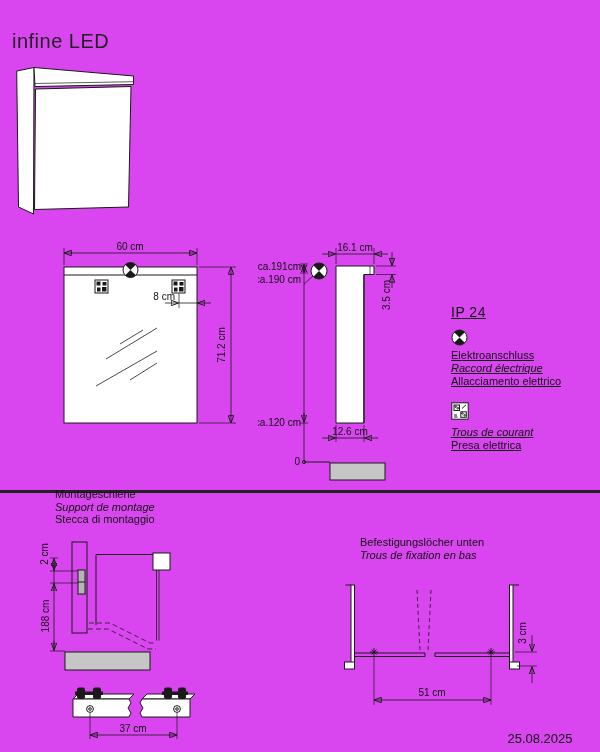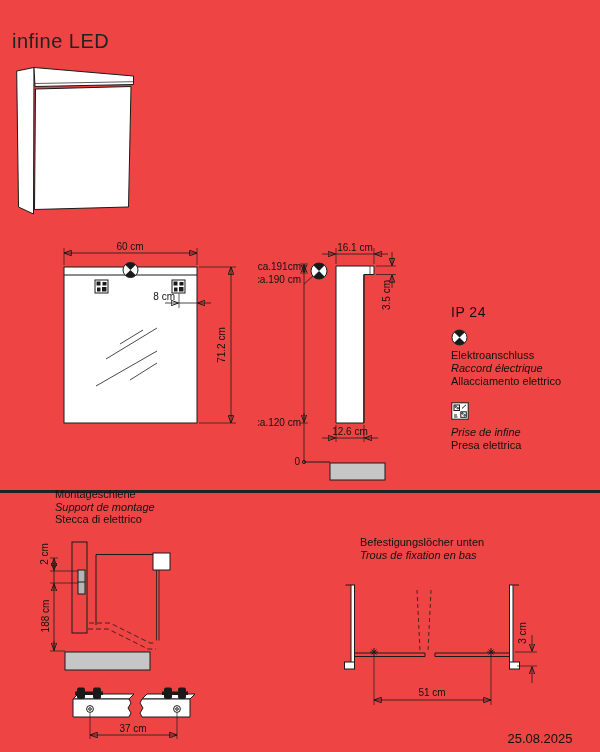--- a/index.html
+++ b/index.html
@@ -1,28 +1,28 @@
 <!DOCTYPE html>
 <html><head>
 <meta charset="utf-8">
 <style>
   html,body{margin:0;padding:0;background:#fff;}
-  .page{position:relative;width:600px;height:752px;background:#ef4444;overflow:hidden;
+  .page{position:relative;width:600px;height:752px;background:#d946ef;overflow:hidden;
         font-family:"Liberation Sans",sans-serif;color:#111;}
   .abs{position:absolute;}
   .title{font-size:20px;letter-spacing:.5px;color:#222;}
   svg line,svg path,svg rect,svg polygon,svg circle{stroke:#1a1a1a;fill:none;stroke-width:1;}
   svg text{fill:#111;stroke:none;font-family:"Liberation Sans",sans-serif;font-size:10px;}
   .thin{stroke-width:.7;}
   .dim{stroke-width:.8;}
   .f-white{fill:#fff;}
   .f-dark{fill:#1a1a1a;stroke:none;}
   .f-gray{fill:#c6c6c6;}
   .f-rail{fill:#b5b5b5;}
-  .legend{font-size:11px;line-height:13px;}
+  .legend{font-size:11px;line-height:13px;text-decoration:underline;}
   .legend .ip{font-size:14px;letter-spacing:.5px;margin-bottom:10px;}
   .it{font-style:italic;}
   .lblblock{font-size:11px;line-height:12.6px;}
   .divider{background:#222;}
   .date{font-size:13px;text-align:center;}
 </style>
 </head>
 <body>
 
 <div class="page">
@@ -162,31 +162,31 @@
       <circle cx="4.6" cy="4.6" r="0.8" fill="#111" stroke="none"></circle>
       <circle cx="6.8" cy="6.2" r="0.8" fill="#111" stroke="none"></circle>
       <line x1="11" y1="6.5" x2="15" y2="2.8" stroke-width="0.8"></line>
       <rect x="9.8" y="9.8" width="5.5" height="5.5" stroke-width="0.8"></rect>
       <circle cx="11.4" cy="11.4" r="0.8" fill="#111" stroke="none"></circle>
       <circle cx="13.6" cy="13.2" r="0.8" fill="#111" stroke="none"></circle>
       <line x1="3" y1="13" x2="6" y2="13" stroke-width="0.8"></line>
       <line x1="3" y1="15" x2="6.5" y2="15" stroke-width="0.8"></line>
     </svg>
     <div style="margin-top:3px;">
-      <div class="it">Prise de infine</div>
+      <div class="it">Trous de courant</div>
       <div>Presa elettrica</div>
     </div>
   </div>
 
   <div class="abs divider" style="left:0;top:490px;width:600px;height:2.5px;"></div>
 
   <div class="abs lblblock" style="left:55px;top:488px;">
     <div>Montageschiene</div>
     <div class="it">Support de montage</div>
-    <div>Stecca di elettrico</div>
+    <div>Stecca di montaggio</div>
   </div>
 
   <svg class="abs" style="left:36px;top:538px;" width="170" height="152" viewBox="0 0 170 152">
     <rect x="36" y="4" width="15" height="91" fill="url(#hatch)" stroke="none"></rect>
     <rect class="f-rail" x="42" y="32" width="7" height="24" stroke="#333" stroke-width="0.8"></rect>
     <line x1="42" y1="44" x2="49" y2="44" stroke-width="0.6"></line>
 
     <line x1="60" y1="16.5" x2="117" y2="16.5"></line>
     <line x1="60" y1="16.5" x2="60" y2="87"></line>
     <rect class="f-white" x="117" y="15" width="17" height="17"></rect>

